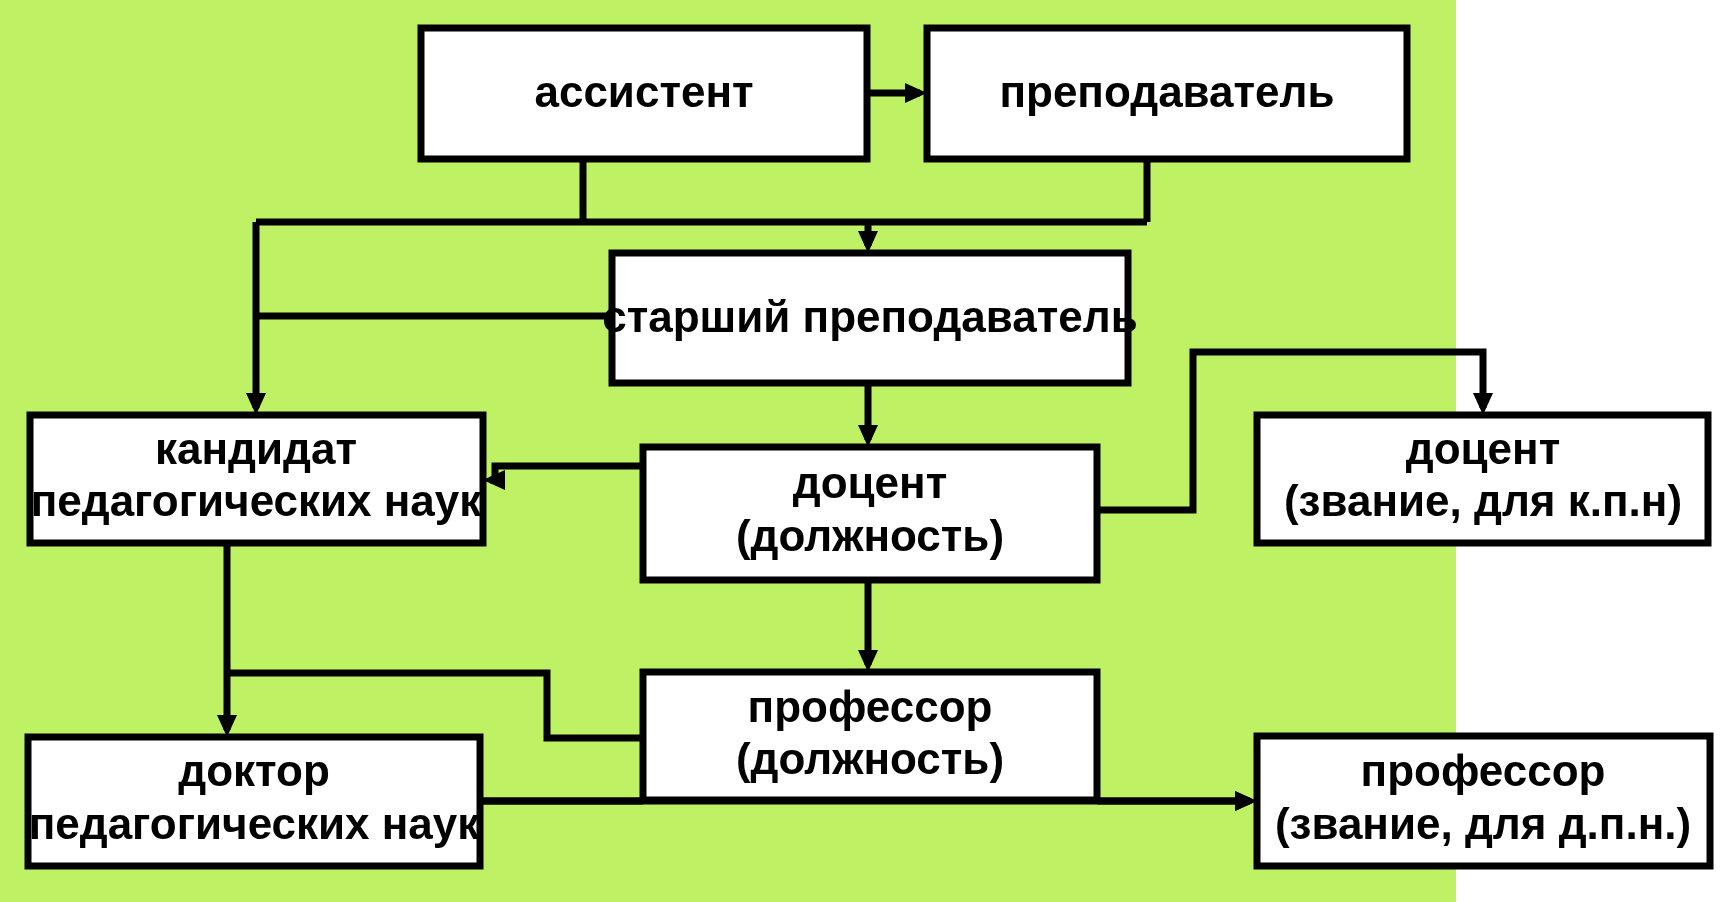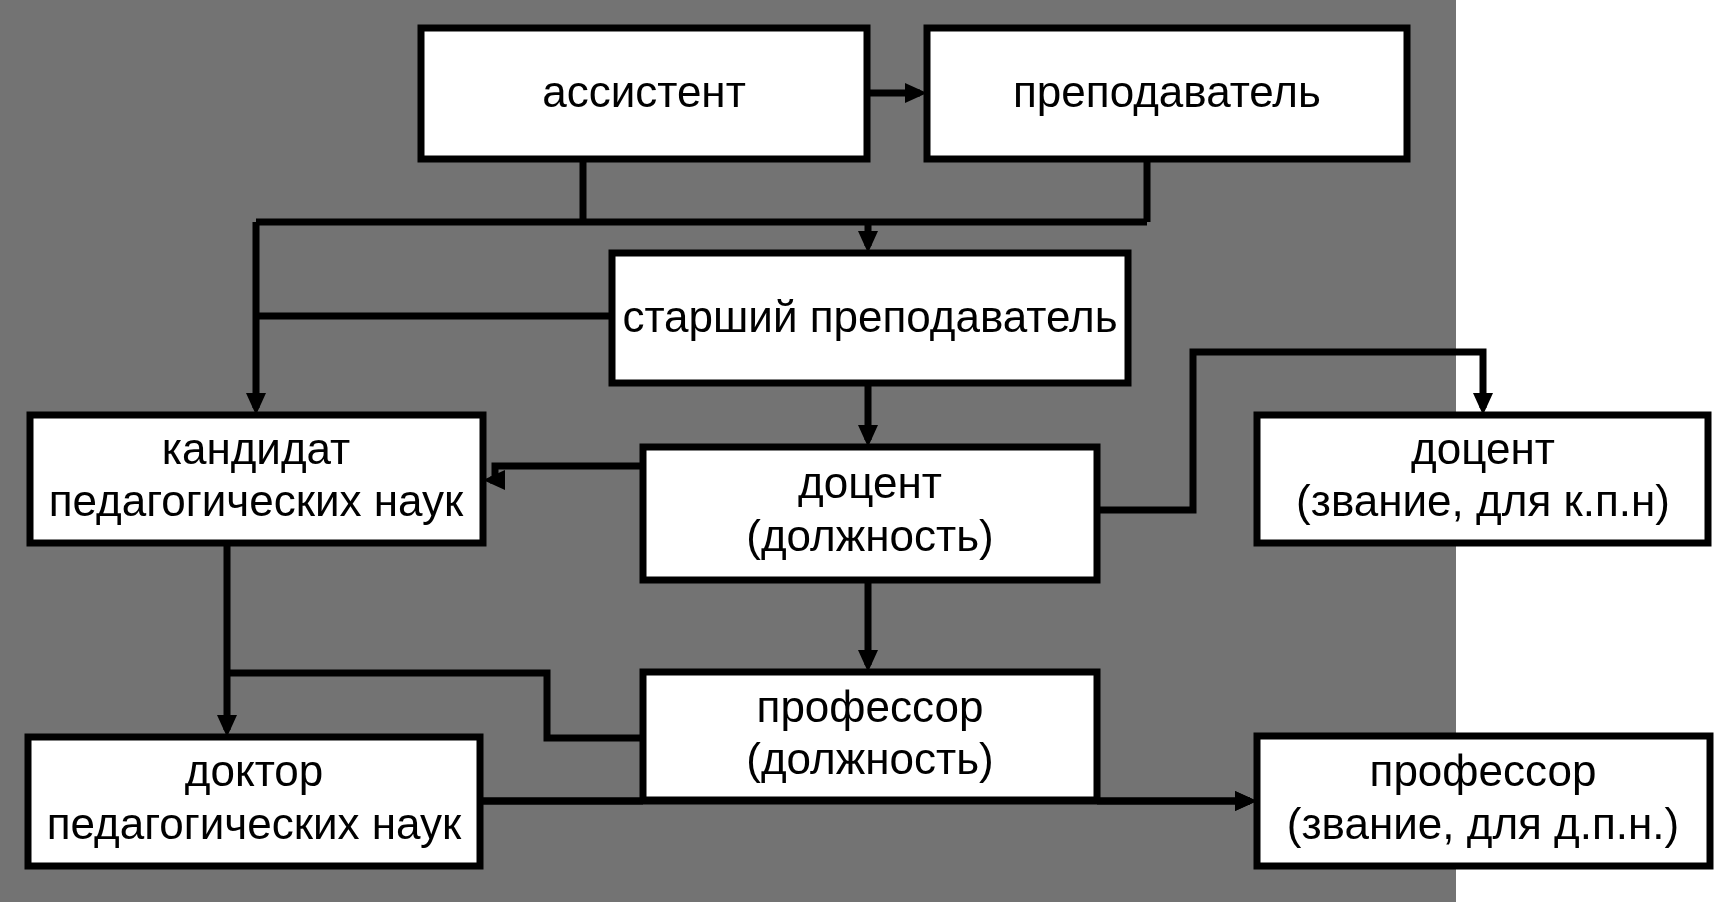--- a/index.html
+++ b/index.html
@@ -10,21 +10,22 @@
   body {
     width: 1732px;
     height: 902px;
     overflow: hidden;
     font-family: "Liberation Sans", sans-serif;
   }
   #diagram-root {
     position: relative;
     width: 1456px;
     height: 902px;
-    background: #737373;
+    background: #bef264;
+    font-weight: bold;
   }
   svg.flow {
     display: block;
     width: 1732px;
     height: 902px;
   }
   .box-rect {
     fill: #ffffff;
     stroke: #000000;
     stroke-width: 7;

